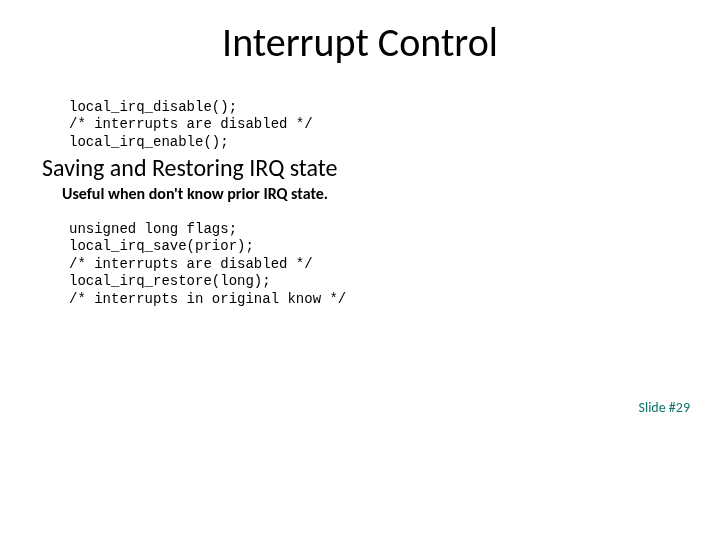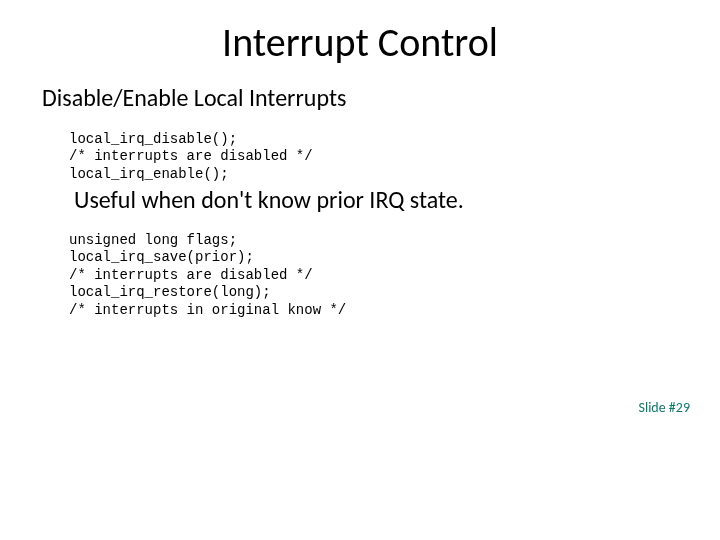--- a/index.html
+++ b/index.html
@@ -37,49 +37,50 @@
     margin: 2px 0 1px 0;
   }
   .code {
     font-family: "Courier New", Courier, monospace;
     font-size: 14px;
     line-height: 1.25;
     white-space: pre;
     margin-left: 27px;
   }
   .note {
-    font-size: 24px;
-    margin-left: 32px;
+    font-size: 16px;
+    margin-left: 20px;
     margin-top: 2px;
     margin-bottom: 0;
+    font-weight: bold;
   }
   .footer {
     position: absolute;
     right: 30px;
     bottom: 24px;
     font-size: 14px;
     color: #0f766e;
   }
 </style>
 </head>
 <body>
 
 <div class="slide">
 
   <h1 class="title">Interrupt Control</h1>
 
   <div class="body">
 
-    <div class="section">Disable/Enable Local Interrupts</div>
     <div class="code">
 <span>local_irq_disable();</span>
 <span>/* interrupts are disabled */</span>
 <span>local_irq_enable();</span>
 </div>
 
+    <div class="section">Saving and Restoring IRQ state</div>
     <div class="note">Useful when don't know prior IRQ state.</div>
     <div class="code">
 <span>unsigned long flags;</span>
 <span>local_irq_save(prior);</span>
 <span>/* interrupts are disabled */</span>
 <span>local_irq_restore(long);</span>
 <span>/* interrupts in original know */</span>
 </div>
 
   </div>

